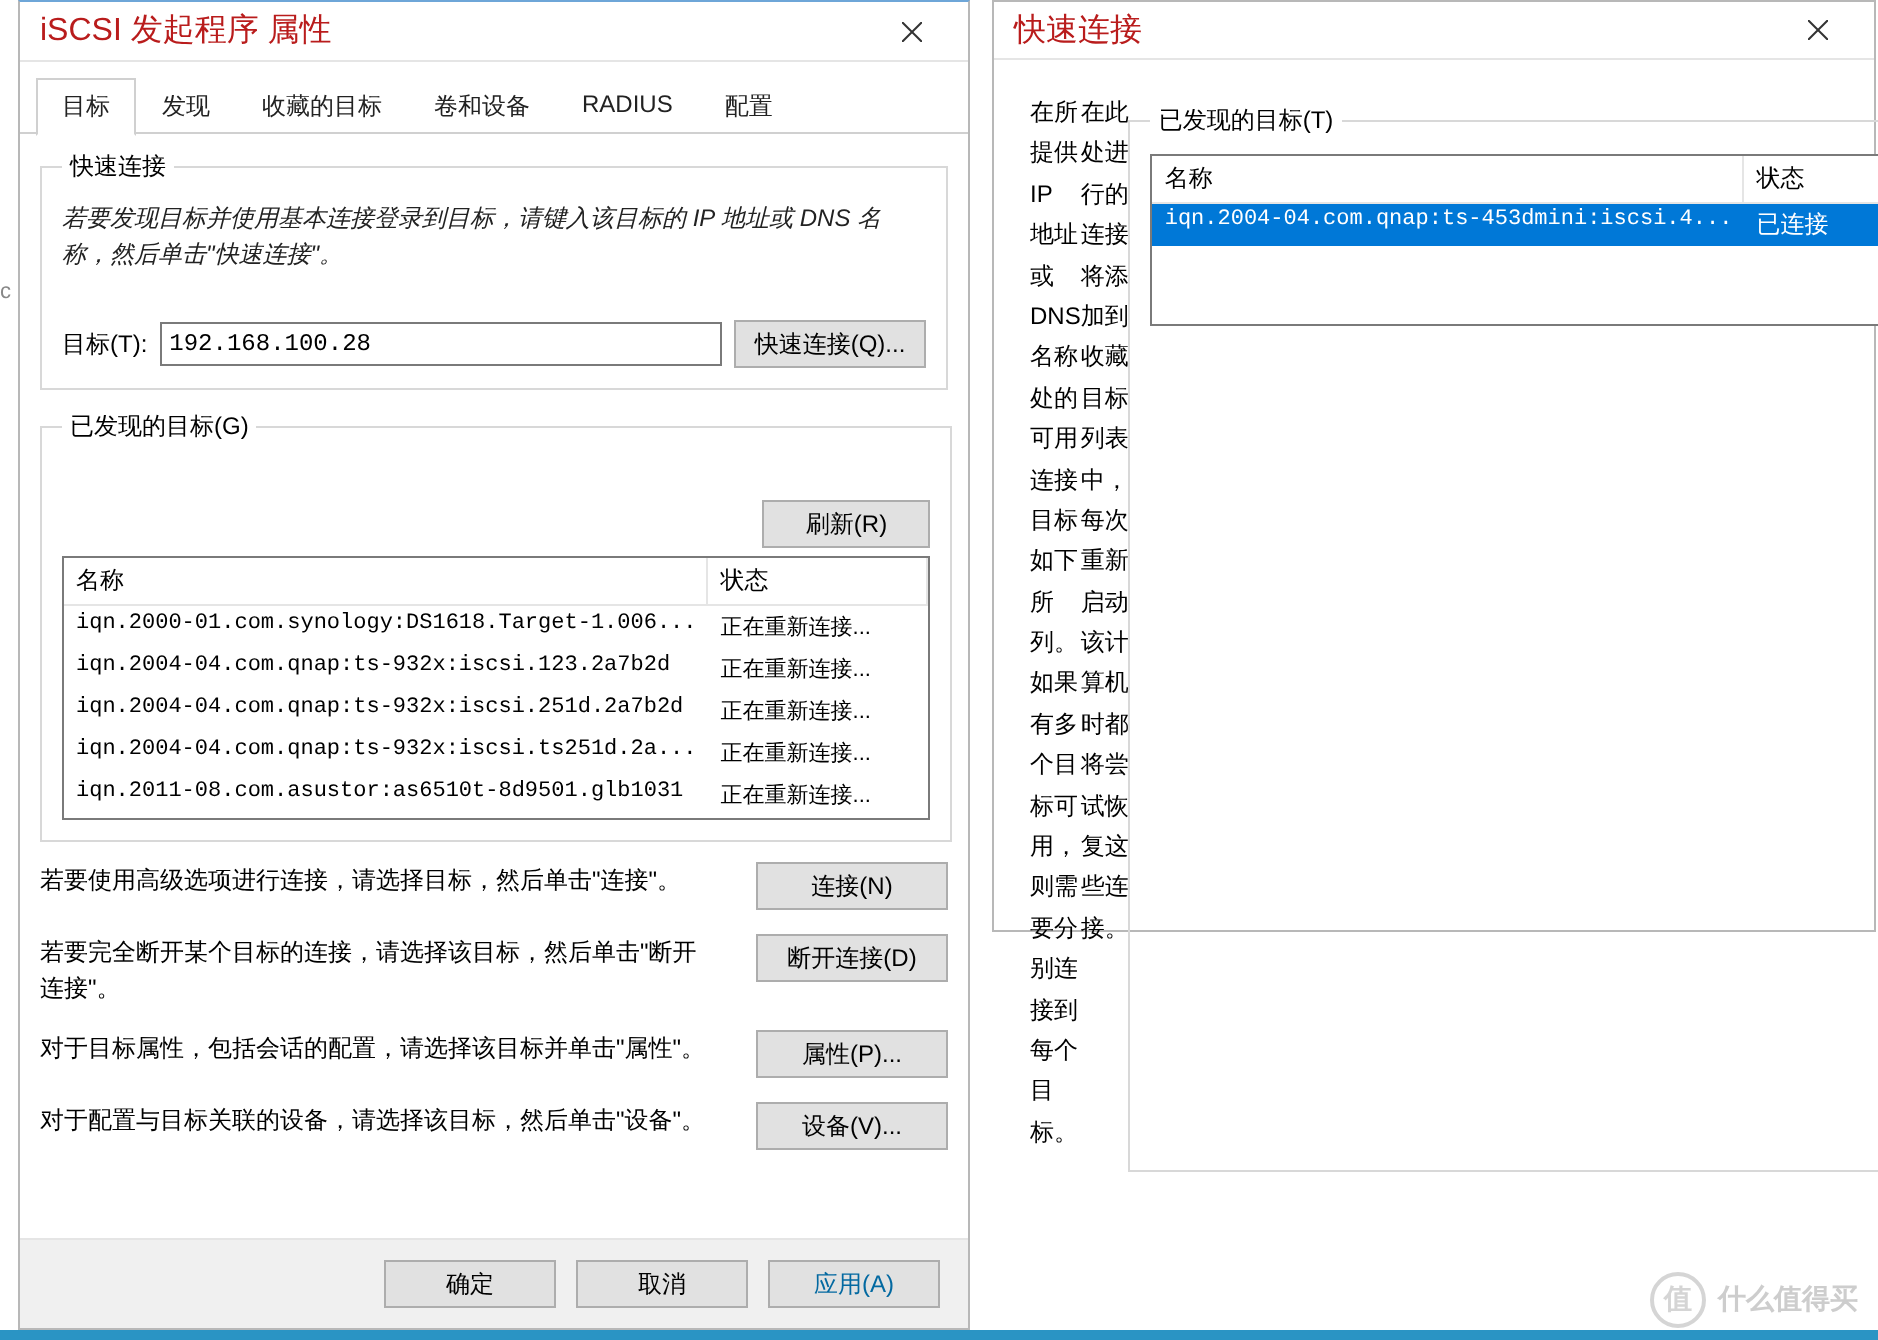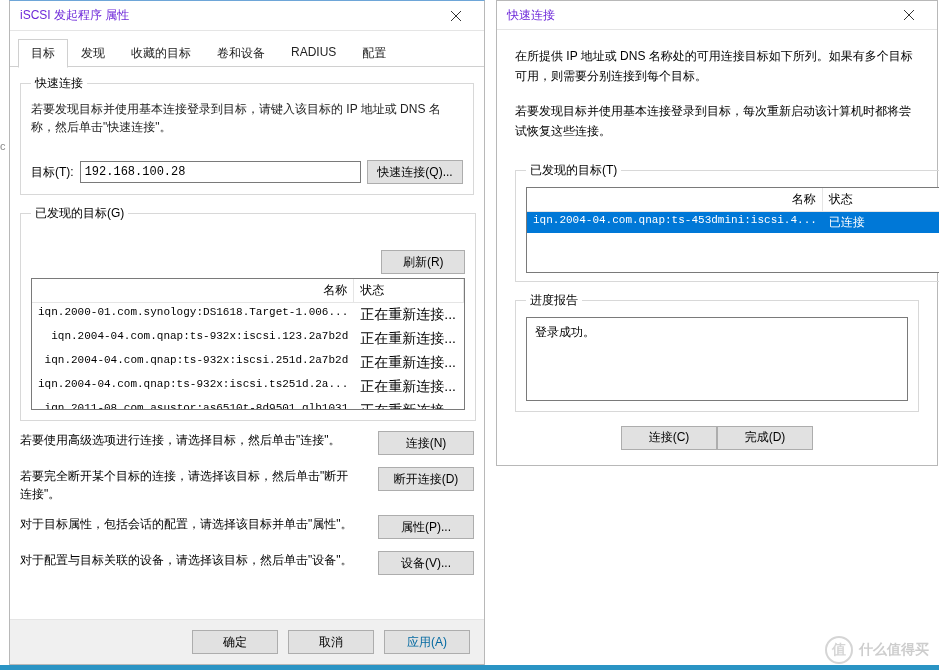--- a/index.html
+++ b/index.html
@@ -23,21 +23,21 @@
 .window-main { left: 9px; top: 0; width: 476px; height: 665px; border-top-color:#6ea6d8; }
 .window-quick { left: 496px; top: 0; width: 442px; height: 466px; }
 .titlebar {
   height: 30px;
   display: flex;
   align-items: center;
   padding: 0 8px 0 10px;
   border-bottom: 1px solid #e5e5e5;
   background:#fff;
 }
-.titlebar .title { flex:1; font-size:12px; color:#6d28d9; }
+.titlebar .title { flex:1; font-size:16px; color:#b91c1c; }
 .titlebar .close {
   width: 40px; height: 28px;
   display:flex; align-items:center; justify-content:center;
   cursor:pointer;
 }
 .titlebar .close svg { width:10px; height:10px; stroke:#333; stroke-width:1; }
 .tabs {
   display:flex;
   padding: 6px 8px 0 8px;
   border-bottom:1px solid #d0d0d0;
@@ -58,21 +58,21 @@
   border-bottom:1px solid #fff;
 }
 .body { flex:1; padding:2px 10px 8px 10px; display:flex; flex-direction:column; overflow:hidden;}
 fieldset.group {
   border:1px solid #d8d8d8;
   margin:6px 0 4px 0;
   padding:8px 10px 10px 10px;
 }
 fieldset.group > legend { padding:0 4px; color:#000; }
 .row { display:flex; align-items:center; gap:6px;margin-top:20px; }
-.instr { color:#222; line-height:1.5; margin-bottom:24px; }
+.instr { color:#222; line-height:1.5; margin-bottom:24px;font-style:italic; }
 .text-input {
   flex:1;
   height:22px;
   border:1px solid #7a7a7a;
   padding:0 4px;
   font-family: Consolas, "Courier New", monospace;
   font-size:12px;
 }
 .btn {
   min-width:84px;
@@ -98,36 +98,36 @@
   font-size:12px;
 }
 .targets-head {
   background:#fff;
   border-bottom:1px solid #e5e5e5;
 }
 .targets-head .col, .targets-row .col {
   padding:3px 6px;
   overflow:hidden; white-space:nowrap; text-overflow:ellipsis;
 }
-.col-name { flex:1;text-align:right; }
+.col-name { flex:1; }
 .col-stat { width:110px; }
 .targets-head .col { border-right:1px solid #e5e5e5; font-weight:normal;}
 .targets-row .col-name { font-family: Consolas,"Courier New",monospace; font-size:11px; }
-.targets-row .col-stat { font-size:14px; }
+.targets-row .col-stat { font-size:11px; }
 .action-block { display:flex; align-items:flex-start; gap:8px; margin:6px 0; }
 .action-block .txt { flex:1; line-height:1.5; }
 .footer {
   display:flex; justify-content:flex-end; gap:10px;
   padding:10px 14px;
   border-top:1px solid #e5e5e5;
   background:#f0f0f0;
 }
 .footer .btn { min-width:86px; background:#e1e1e1; }
 .footer .btn.disabled { color:#0369a1; }
-.quick-body { padding:16px 18px 8px 18px; flex:1; display:flex; flex-direction:column; }
+.quick-body { padding:16px 18px 8px 18px; flex:1; display:flex; }
 .quick-body p { line-height:1.7; margin-bottom:14px; }
 .qk-list {
   border:1px solid #7a7a7a;
   background:#fff;
   height:86px;
   overflow:hidden;
 }
 .qk-head { display:flex; border-bottom:1px solid #e5e5e5; }
 .qk-head .col { padding:3px 6px; }
 .qk-head .col-name { flex:1; border-right:1px solid #e5e5e5; }
@@ -273,21 +273,21 @@
     <span class="title">快速连接</span>
     <div class="close">
       <svg viewBox="0 0 10 10">
           <line x1="0" y1="0" x2="10" y2="10"></line>
           <line x1="10" y1="0" x2="0" y2="10"></line>
         </svg>
     </div>
   </div>
   <div class="quick-body">
     <p>在所提供 IP 地址或 DNS 名称处的可用连接目标如下所列。如果有多个目标可用，则需要分别连接到每个目标。</p>
-    <p>若要发现目标并使用基本连接登录到目标，每次重新启动该计算机时都将尝试恢复这些连接。</p>
+    <p>在此处进行的连接将添加到收藏目标列表中，每次重新启动该计算机时都将尝试恢复这些连接。</p>
 
     <fieldset class="group" style="padding-bottom:8px;">
       <legend>已发现的目标(T)</legend>
       <div class="qk-list">
         <div class="qk-head">
           <div class="col col-name">名称</div>
           <div class="col col-stat">状态</div>
         </div>
         <div class="qk-row">
           <div class="col col-name">iqn.2004-04.com.qnap:ts-453dmini:iscsi.4...</div>

